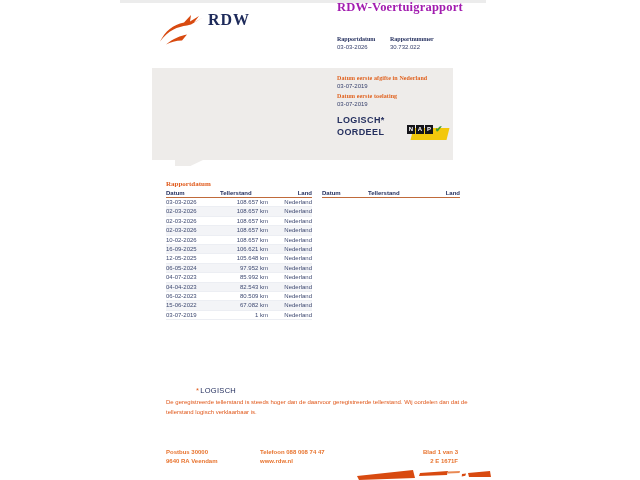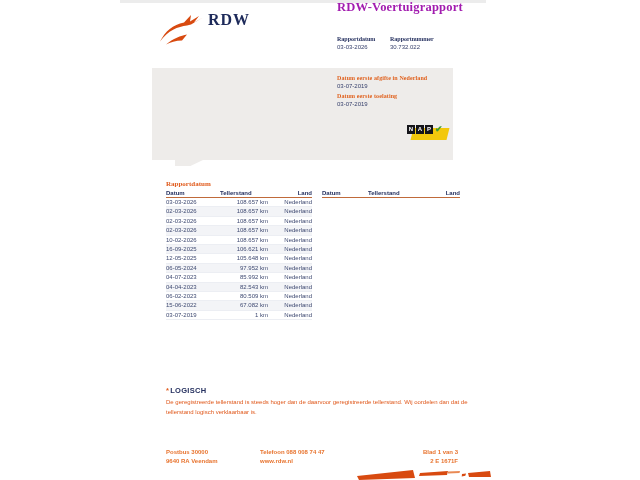--- a/index.html
+++ b/index.html
@@ -65,21 +65,21 @@
   .trow:nth-child(even){background:#f3f4f7;}
   .c-datum{width:54px;text-align:left;}
   .g2 .c-datum{width:46px;}
   .c-tellerstand{width:48px;}
   .thead .c-tellerstand{text-align:left;}
   .trow .c-tellerstand{text-align:right;}
   .c-land{flex:1;text-align:right;}
 
   
   .footnote{position:absolute;left:166px;top:386px;width:302px;}
-  .fn-head{font-size:7.5px;font-weight:bold;color:#25305f;letter-spacing:0.3px;}
+  .fn-head{font-size:7.5px;font-weight:normal;color:#25305f;letter-spacing:0.3px;margin-left:30px;}
   .fn-marker{color:#e05a1b;margin-right:1px;}
   .fn-text{margin:3px 0 0 0;font-size:6px;line-height:9.5px;color:#e0591c;}
 
   
   .footer{position:absolute;left:166px;top:448px;width:292px;display:flex;
           font-size:6px;font-weight:bold;color:#e8742f;line-height:9px;}
   .foot-col1{width:94px;}
   .foot-col2{flex:1;}
   .foot-col3{text-align:right;}
   .foot-col2 .website{color:#e8742f;text-decoration:none;}
@@ -110,20 +110,24 @@
 
   <div class="summary-box">
     <div class="box-tail"></div>
 
 
     <div class="col-right">
       <div class="f-label">Datum eerste afgifte in Nederland</div>
       <div class="f-value-sm v">03-07-2019</div>
       <div class="f-label">Datum eerste toelating</div>
       <div class="f-value-sm v">03-07-2019</div>
+      <div class="oordeel">
+        <div>LOGISCH*</div>
+        <div>OORDEEL</div>
+      </div>
       <div class="nap">
         <div class="nap-yellow"></div>
         <span class="nap-sq n1">N</span>
         <span class="nap-sq n2">A</span>
         <span class="nap-sq n3">P</span>
         <span class="nap-check">✔</span>
       </div>
     </div>
   </div>
 

